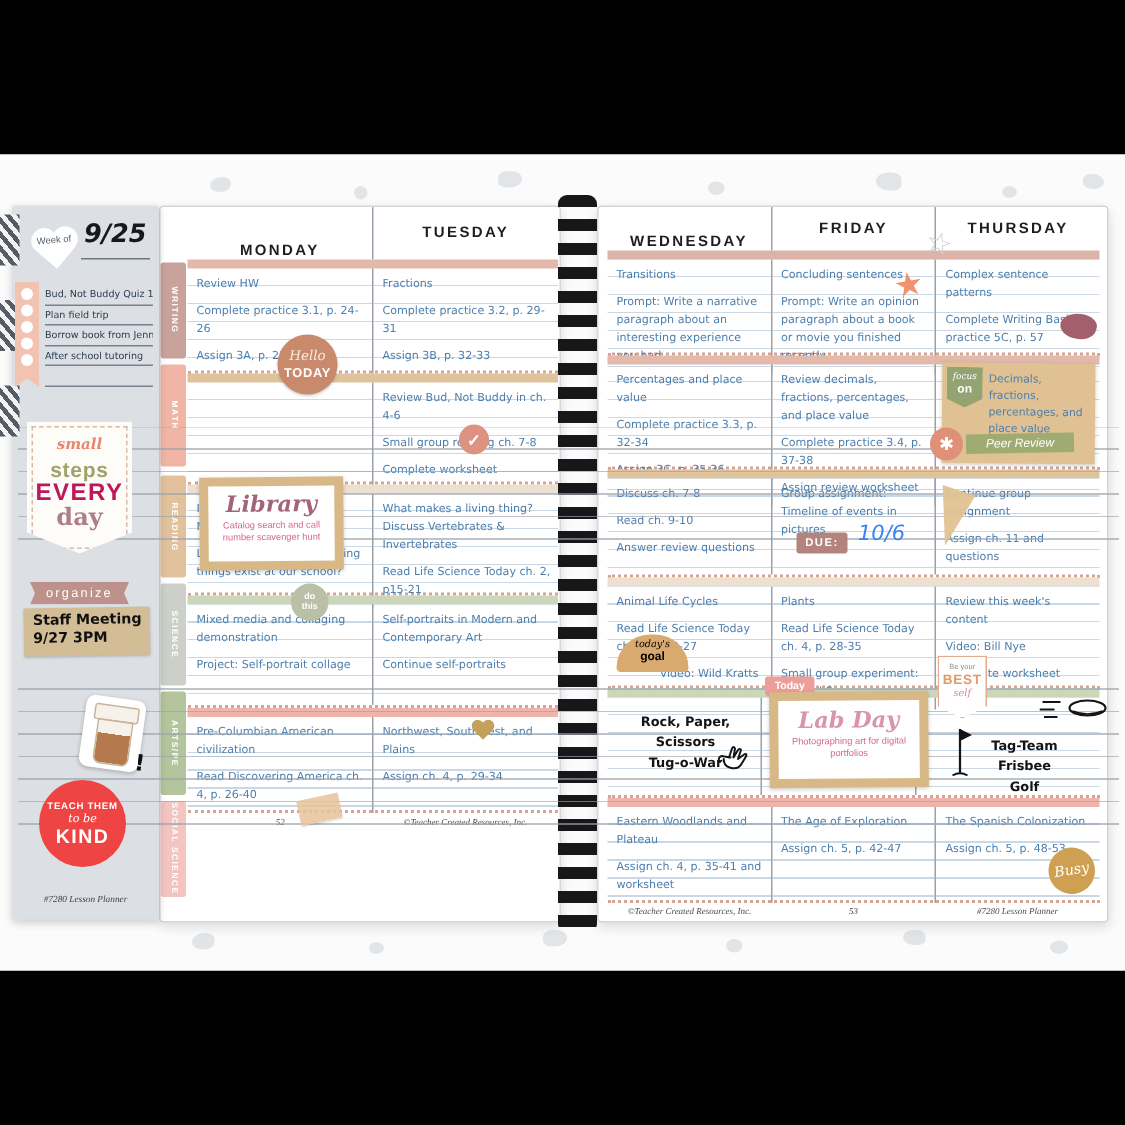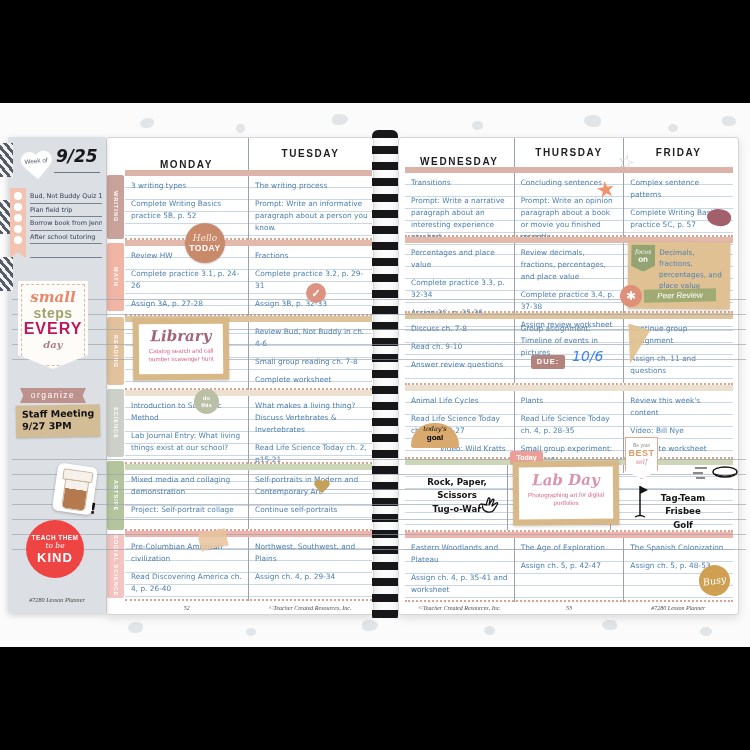--- a/index.html
+++ b/index.html
@@ -52,24 +52,24 @@
           display:flex;flex-direction:column;align-items:center;padding-top:4px;box-sizing:border-box;
           clip-path:polygon(0 0,100% 0,100% 100%,50% 92%,0 100%);}
   .ribbon-check i{width:8px;height:8px;border-radius:50%;background:#fff;margin-bottom:3px;flex:none;}
   .todo{position:absolute;left:30px;top:190px;width:72px;z-index:7;}
   .todo div{font-family:"DejaVu Sans",sans-serif;font-size:6.4px;color:#2c3d55;border-bottom:1px solid #76828f;
           height:12.5px;line-height:12px;white-space:nowrap;overflow:hidden;}
   .pennant{position:absolute;left:18px;top:281px;width:70px;height:88px;background:#fdfcf8;z-index:7;
           clip-path:polygon(0 0,100% 0,100% 84%,50% 100%,0 84%);outline:1px dashed #d9b8a8;outline-offset:-4px;
           display:flex;flex-direction:column;align-items:center;justify-content:flex-start;padding-top:8px;box-sizing:border-box;}
   .pennant b{display:block;line-height:16px;}
-  .w-small{font-family:"DejaVu Serif",serif;font-style:italic;font-size:15px;color:#e8876d;font-weight:bold;}
+  .w-small{font-family:"DejaVu Serif",serif;font-style:italic;font-size:10px;color:#e8876d;font-weight:bold;}
   .w-steps{font-size:14px;color:#9fa36b;font-weight:bold;letter-spacing:.5px;}
   .w-every{font-size:16px;color:#be185d;font-weight:bold;letter-spacing:1px;}
-  .w-day{font-family:"DejaVu Serif",serif;font-size:10px;color:#ad7f8d;font-weight:bold;font-style:italic;}
+  .w-day{font-family:"DejaVu Serif",serif;font-size:16px;color:#ad7f8d;font-weight:bold;}
   .organize{position:absolute;left:20px;top:388px;width:66px;height:15px;background:#bd928c;z-index:7;color:#fff;
           font-size:8.5px;letter-spacing:1.5px;text-align:center;line-height:15px;
           clip-path:polygon(0 0,100% 0,95% 50%,100% 100%,0 100%,5% 50%);}
   .stickynote{position:absolute;left:16px;top:405px;width:84px;height:32px;background:#d3bd96;z-index:7;
           transform:rotate(-1deg);box-shadow:0 1px 2px rgba(0,0,0,.2);padding:3px 0 0 6px;box-sizing:border-box;}
   .stickynote div{font-family:"DejaVu Sans",sans-serif;font-weight:bold;font-size:9.5px;line-height:12px;color:#101010;}
   .coffee{position:absolute;left:55px;top:465px;width:40px;height:48px;background:#fff;border-radius:6px;z-index:8;
           transform:rotate(8deg);box-shadow:0 1px 3px rgba(0,0,0,.25);}
   .coffee .lid{position:absolute;left:6px;top:5px;width:28px;height:9px;background:#f6f1ea;border:1px solid #c9b49a;border-radius:2px;}
   .coffee .cup{position:absolute;left:9px;top:15px;width:22px;height:28px;border-radius:0 0 5px 5px;
@@ -180,33 +180,20 @@
     <div class="tab" style="top:396px;height:64px;background:#f3c4c0">
         <span>SOCIAL SCIENCE</span>
       </div>
 
     <div class="grid">
       <div class="hdr-row">
         <div class="hdr-cell">MONDAY</div>
         <div class="hdr-cell" style="border-left:1px solid #99a2ac;height:100%;display:flex;align-items:center;justify-content:center">TUESDAY</div>
       </div>
 
-      <div class="row" style="height:68px">
-        <div class="band" style="background:#dcb3a8"></div>
-        <div class="cells">
-          <div class="cell">
-            <p class="hw">3 writing types</p>
-            <p class="hw">Complete Writing Basics practice 5B, p. 52</p>
-          </div>
-          <div class="cell">
-            <p class="hw">The writing process</p>
-            <p class="hw">Prompt: Write an informative paragraph about a person you know.</p>
-          </div>
-        </div>
-      </div>
 
       <div class="row" style="height:74px">
         <div class="band" style="background:#e3b9ac"></div>
         <div class="cells">
           <div class="cell">
             <p class="hw">Review HW</p>
             <p class="hw">Complete practice 3.1, p. 24-26</p>
             <p class="hw">Assign 3A, p. 27-28</p>
           </div>
           <div class="cell">
@@ -275,22 +262,22 @@
         <span>52</span>
         <span>©Teacher Created Resources, Inc.</span>
       </div>
     </div>
   </div>
 
   <div class="page" id="page-right">
     <div class="grid">
       <div class="hdr-row">
         <div class="hdr-cell">WEDNESDAY</div>
+        <div class="hdr-cell" style="border-left:1px solid #99a2ac;height:100%;display:flex;align-items:center;justify-content:center">FRIDAY</div>
         <div class="hdr-cell" style="border-left:1px solid #99a2ac;height:100%;display:flex;align-items:center;justify-content:center">THURSDAY</div>
-        <div class="hdr-cell" style="border-left:1px solid #99a2ac;height:100%;display:flex;align-items:center;justify-content:center">FRIDAY</div>
       </div>
 
       <div class="row" style="height:68px">
         <div class="band" style="background:#dcb3a8"></div>
         <div class="cells">
           <div class="cell">
             <p class="hw">Transitions</p>
             <p class="hw">Prompt: Write a narrative paragraph about an interesting experience you had.</p>
           </div>
           <div class="cell">

